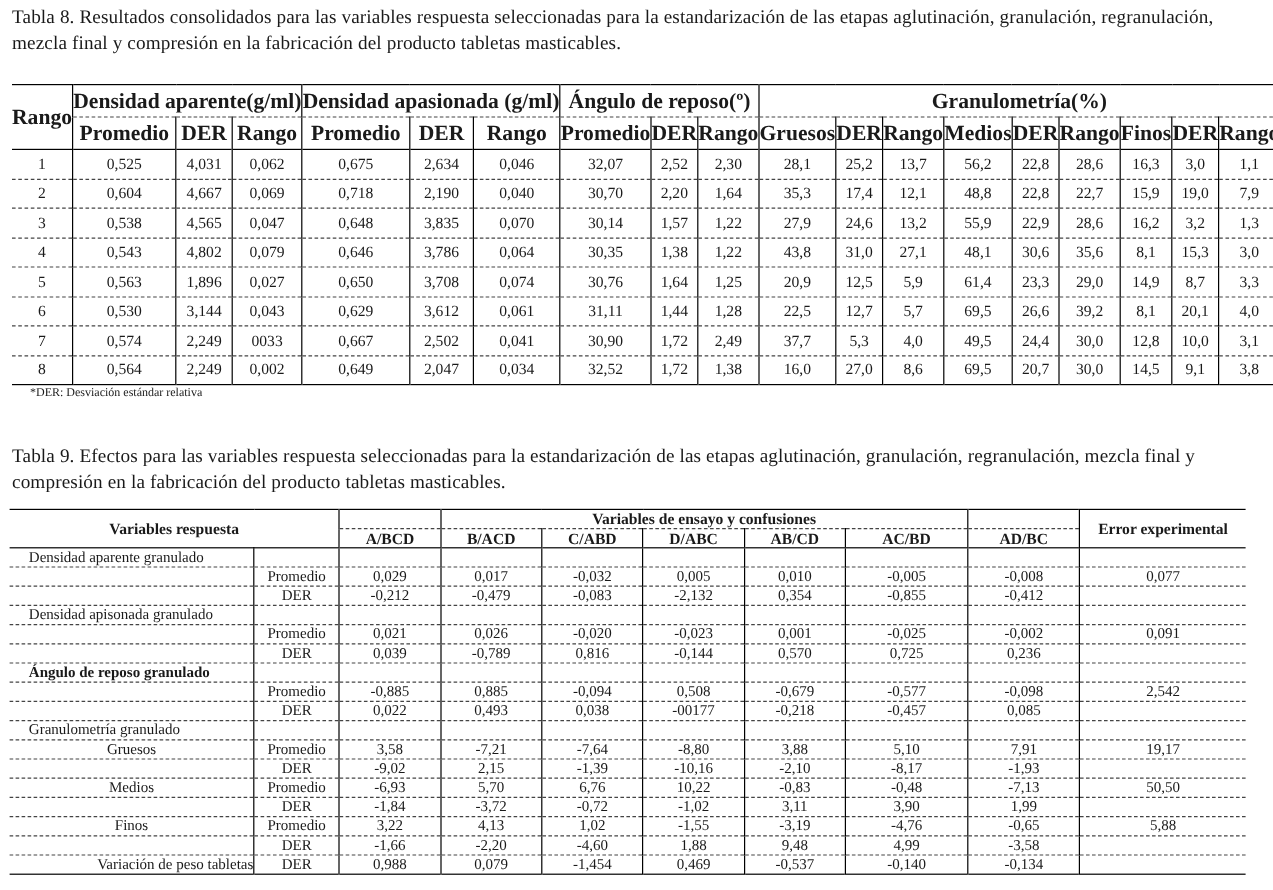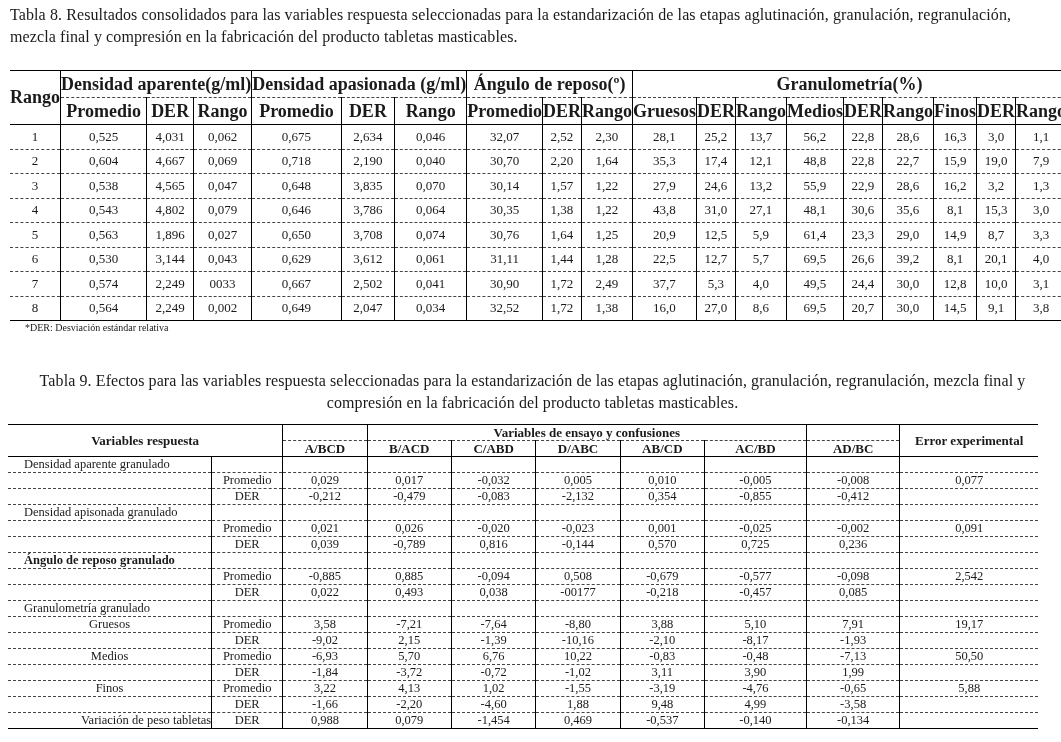--- a/index.html
+++ b/index.html
@@ -1,20 +1,20 @@
 <!DOCTYPE html>
 <html><head>
 <meta charset="utf-8">
 <style>
   html, body { margin:0; padding:0; background:#ffffff; }
   body { width:1061px; height:742px; overflow:hidden; position:relative;
          font-family:"Liberation Serif","DejaVu Serif",serif; color:#1a1a1a; }
   .caption { position:absolute; left:10px; font-size:16px; line-height:22px; letter-spacing:0.1px; }
   #cap8 { top:4px; width:1045px; }
-  #cap9 { top:370px; width:1045px;text-align:center; }
+  #cap9 { top:370px; width:1045px; }
   table { border-collapse:collapse; position:absolute; font-size:13px; }
   td, th { padding:0; text-align:center; font-weight:normal; white-space:nowrap; }
   
   #t8 { left:10px; top:70px; width:1029px; border-top:1.5px solid #000; border-bottom:1.5px solid #000; }
   #t8 th { font-weight:bold; height:26px; font-size:18px; }
   #t8 td { height:23.5px; border-bottom:1px dashed #444; font-size:13px; }
   #t8 tr.last td { border-bottom:none; }
   #t8 .vl { border-left:1px solid #000; }
   #t8 .dh { border-bottom:1px dashed #444; }
   .foot { position:absolute; left:25px; top:322px; font-size:10px; }

